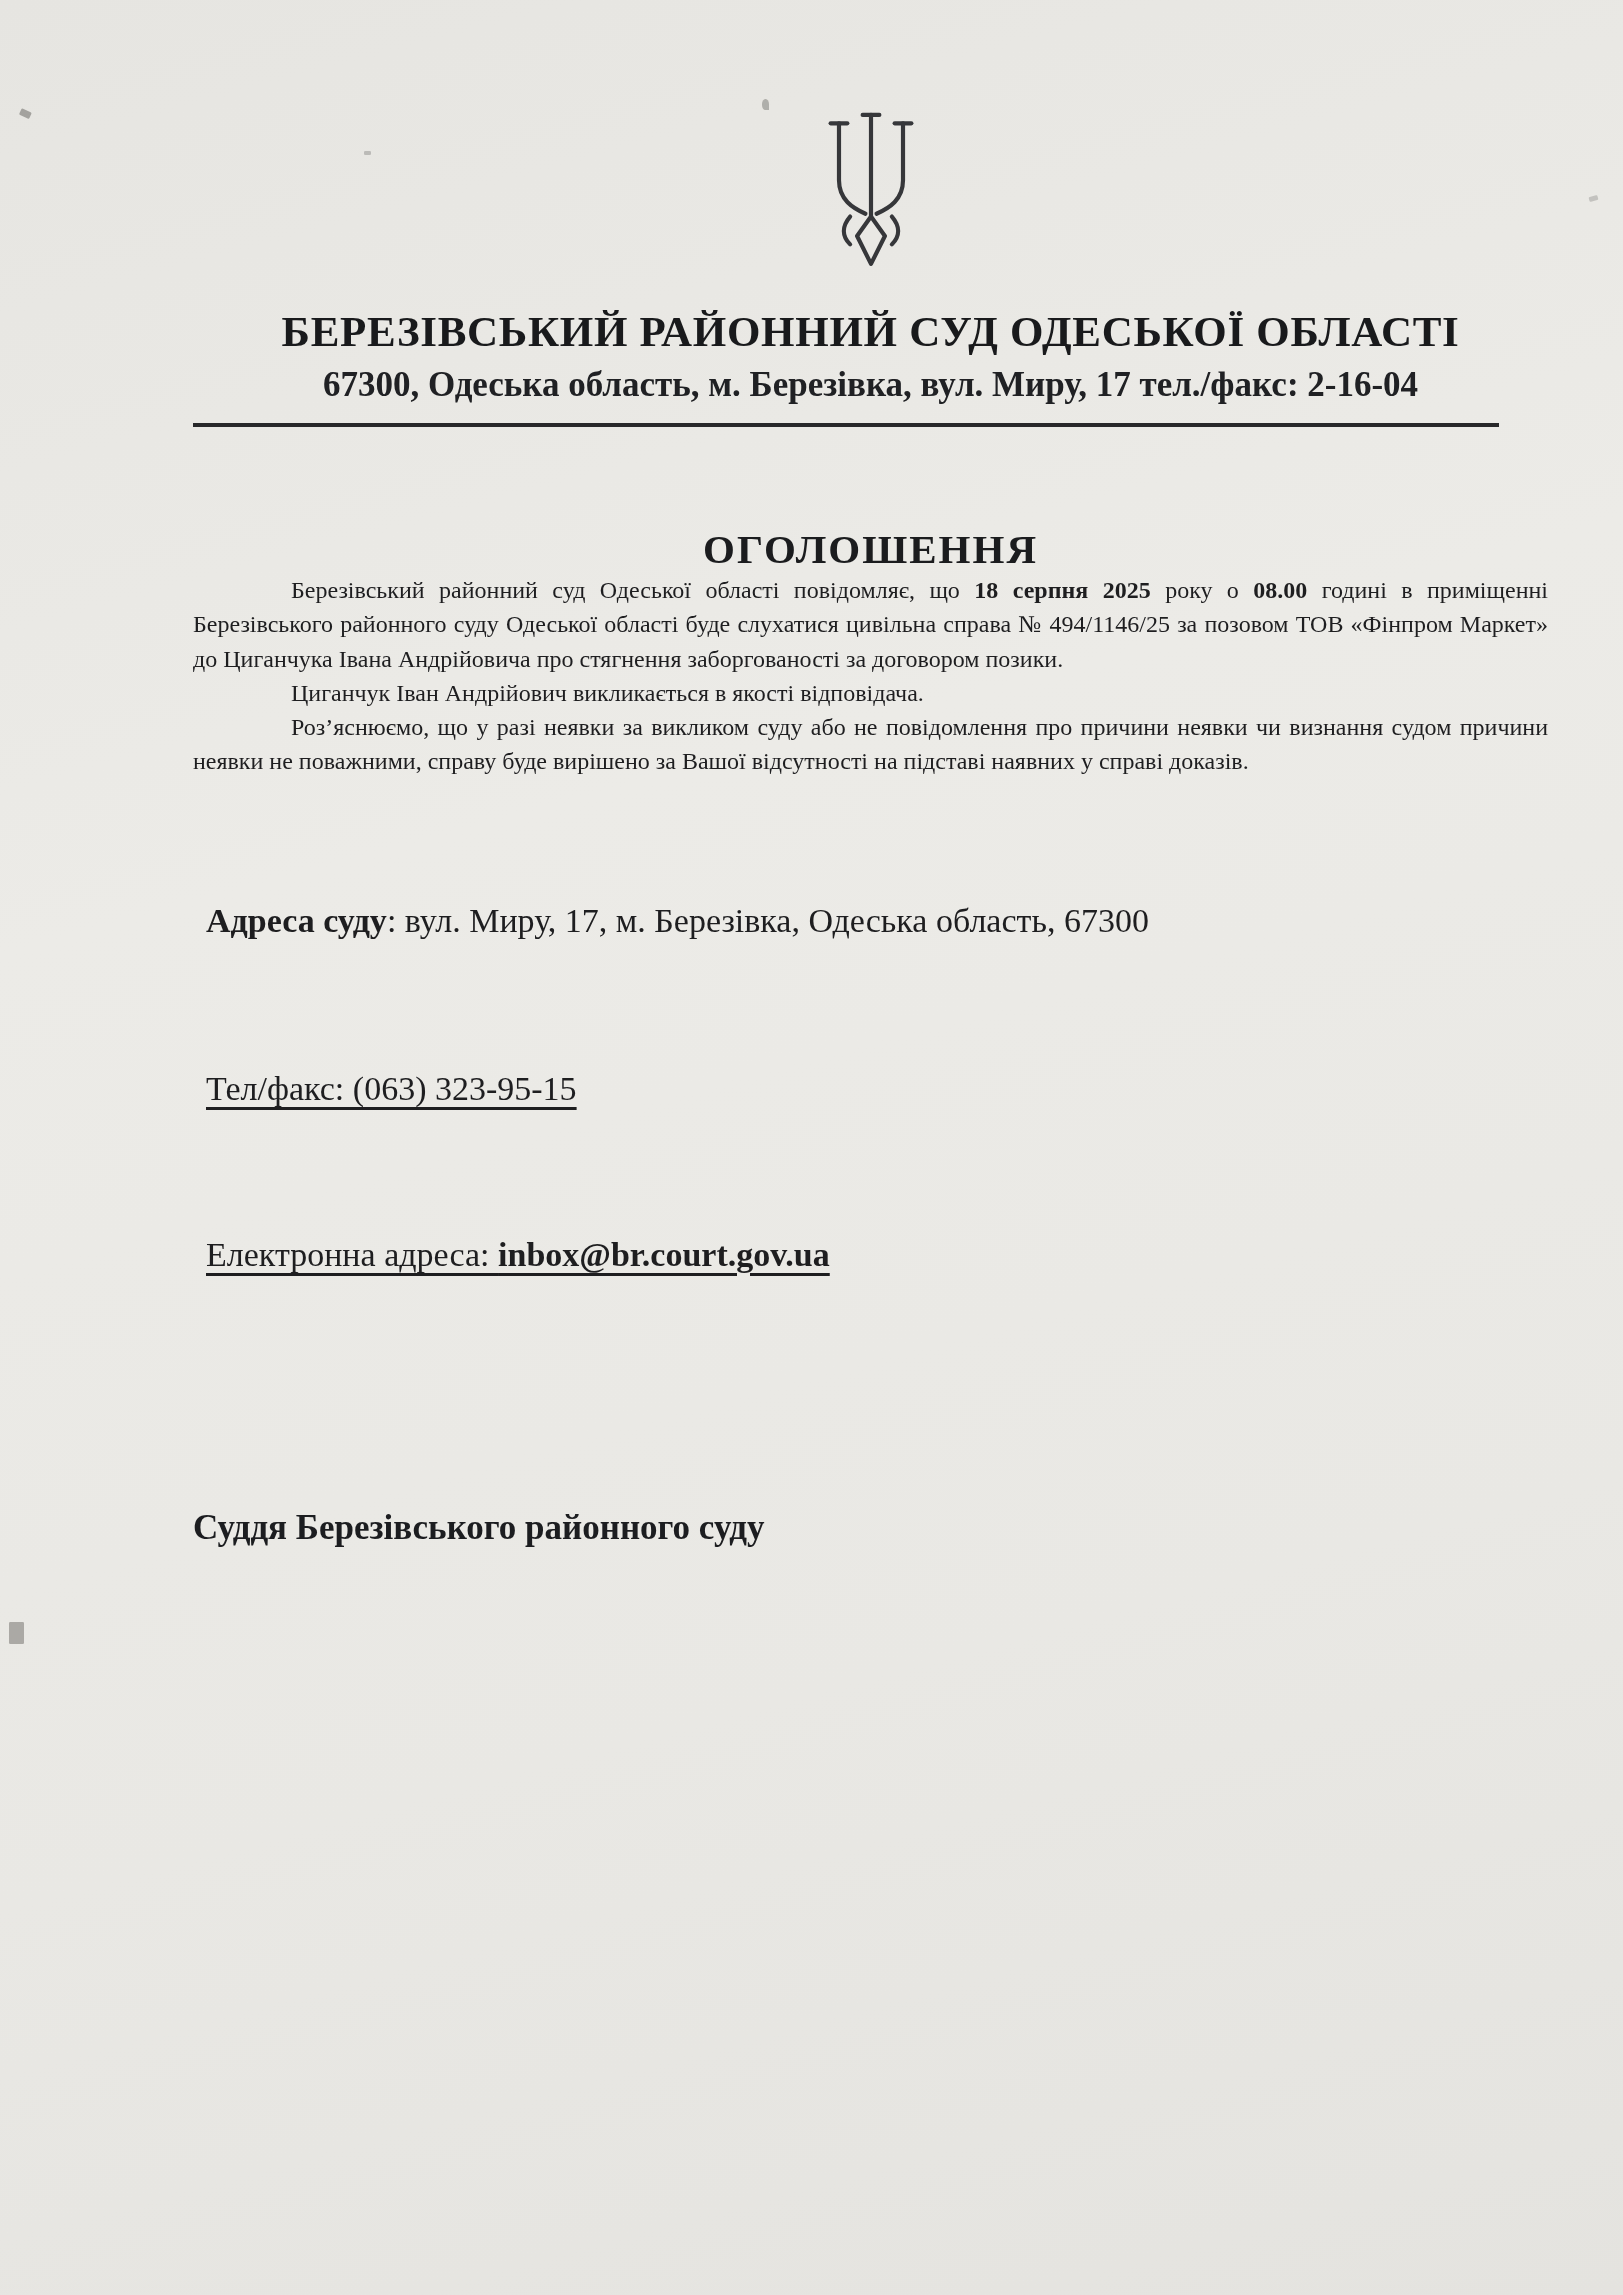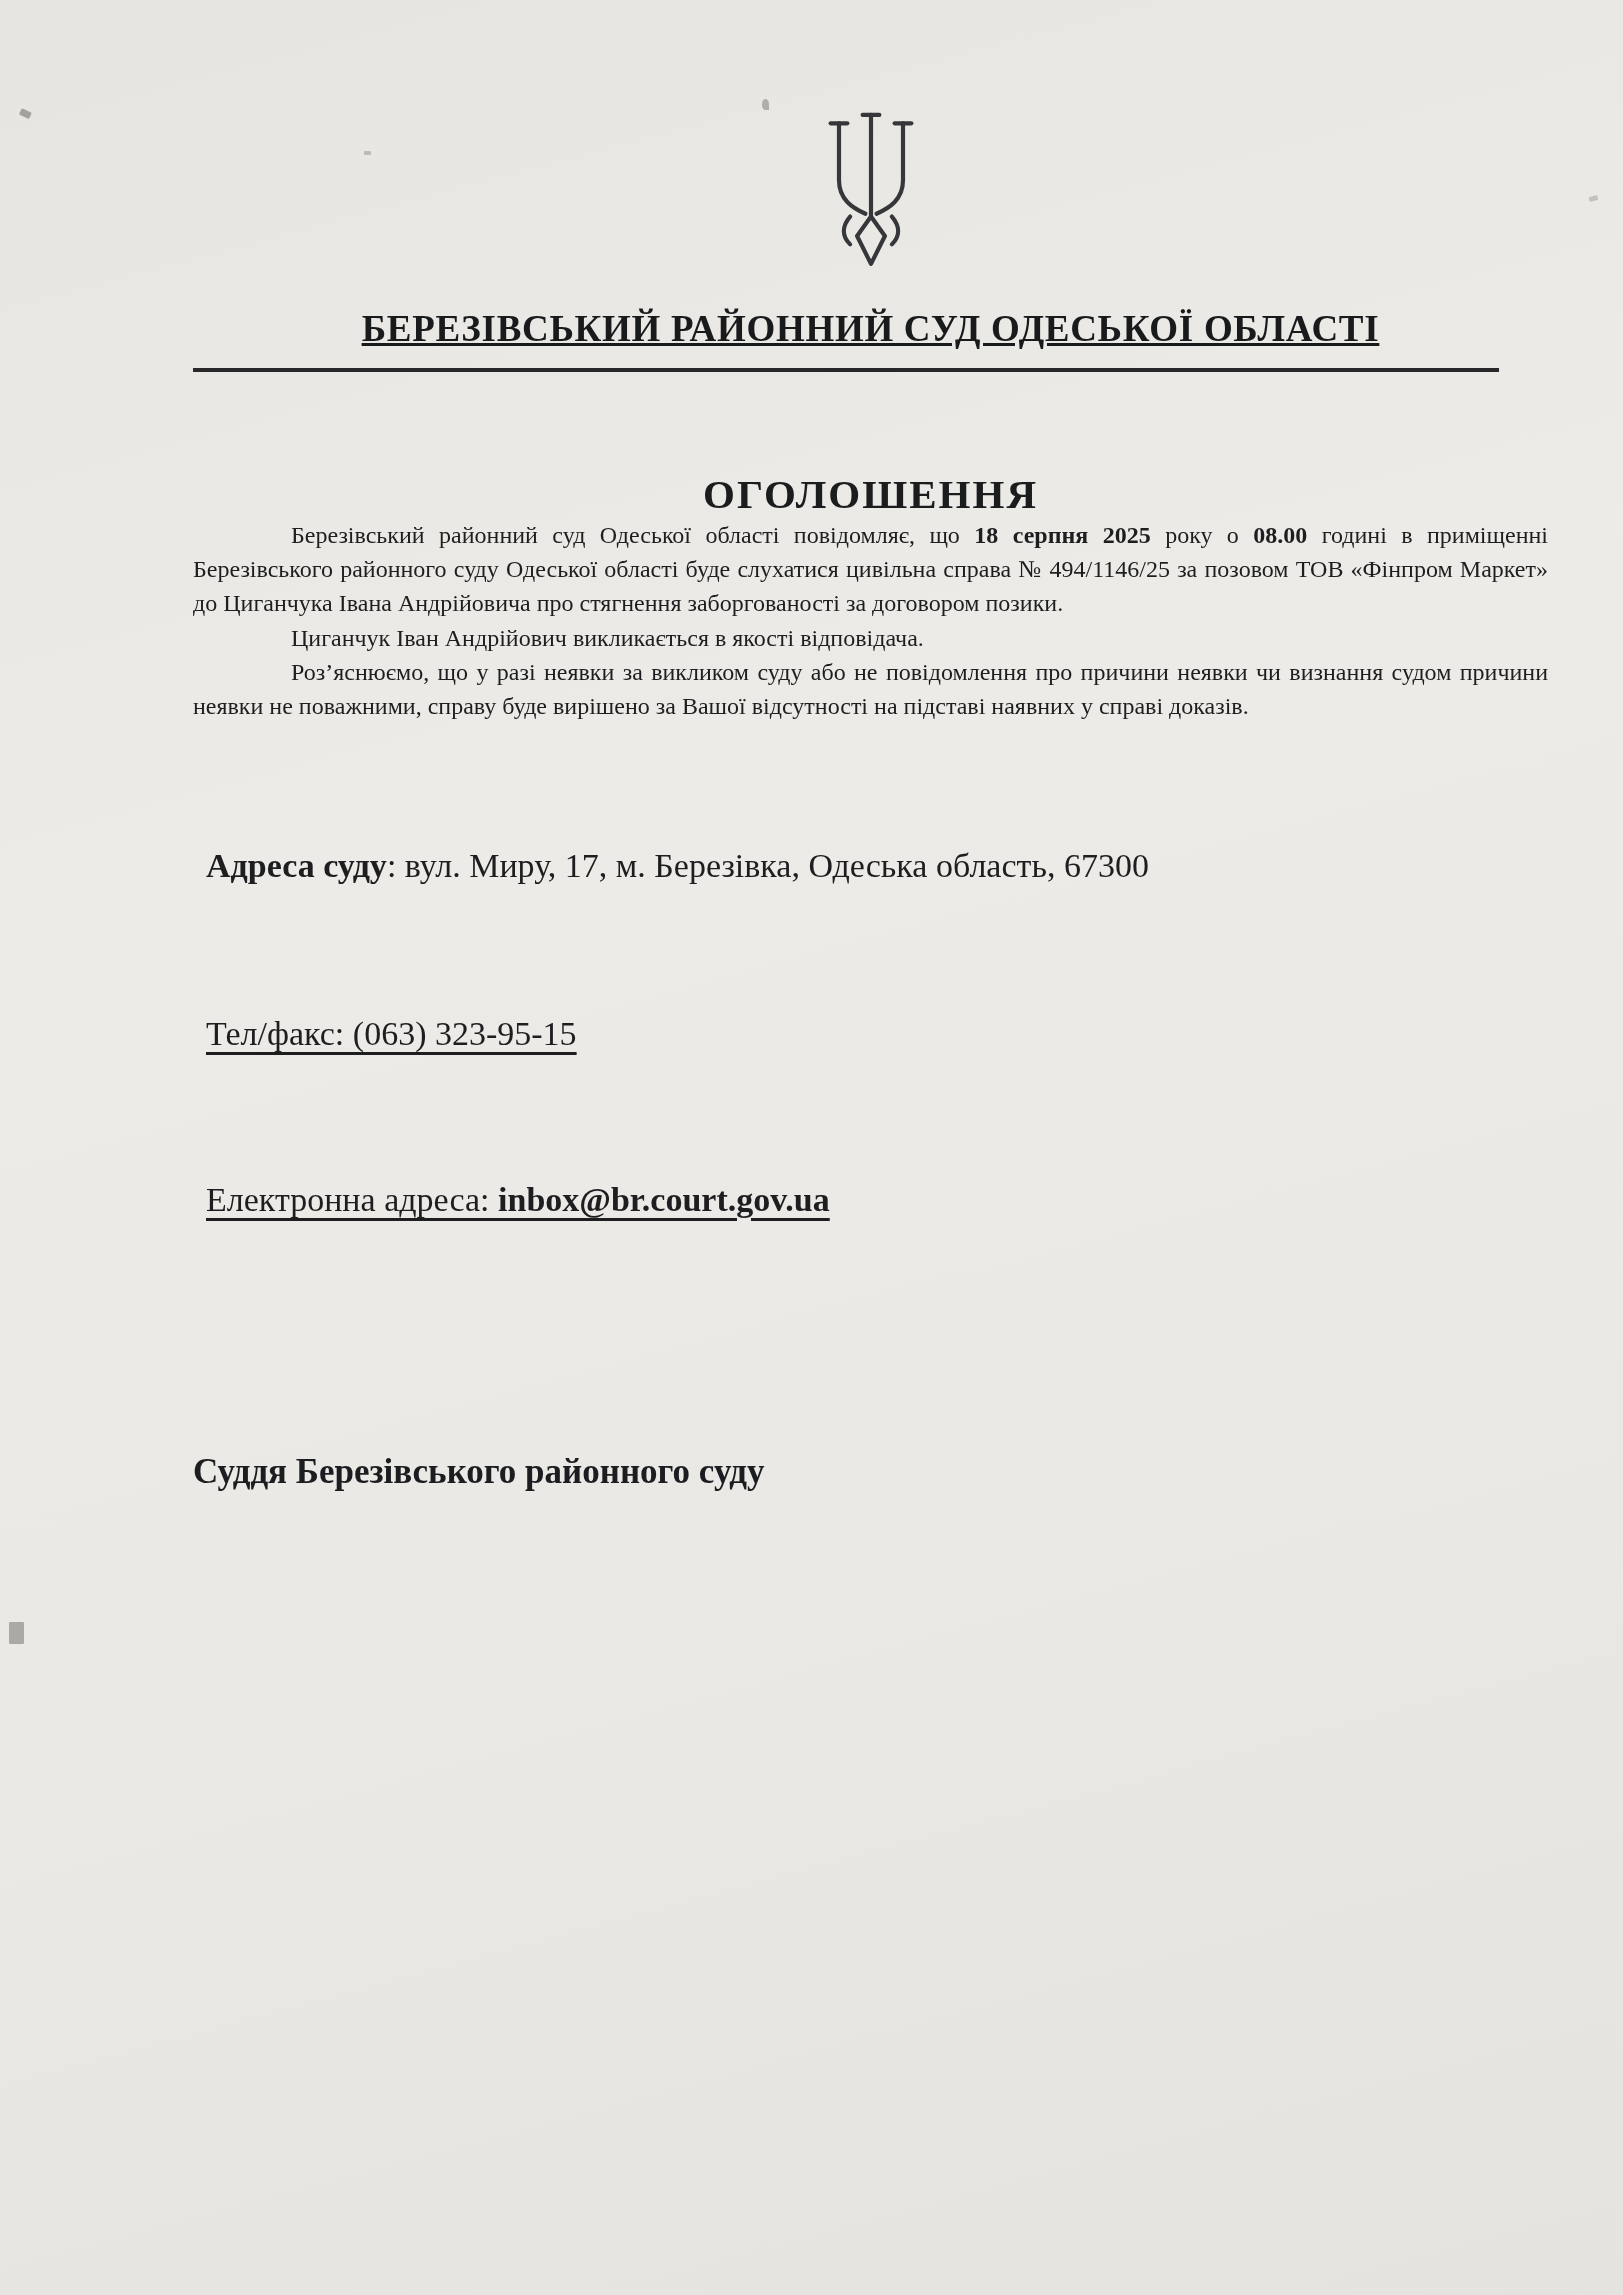--- a/index.html
+++ b/index.html
@@ -14,24 +14,23 @@
     overflow: hidden;
   }
   .content { padding: 108px 75px 0 193px; }
 
   .emblem-wrap { text-align: center; margin: 0 0 29.5px 0; }
   .emblem-wrap svg { display: inline-block; }
 
   .court-name {
     text-align: center;
     font-weight: bold;
-    font-size: 37px;
+    font-size: 43px;
     letter-spacing: 0.7px;
     color: #191a1c;
-    text-decoration: underline;
   }
   .court-address {
     text-align: center;
     font-weight: bold;
     font-size: 35px;
     margin-top: 9.2px;
     color: #202124;
   }
   .header-rule {
     width: 1306px;
@@ -104,20 +103,21 @@
         <path d="M22 11 V52 C22 66 32 72 41 76"></path>
         <path d="M68 11 V52 C68 66 58 72 49 76"></path>
         <path d="M30 78 C24 85 24 92 30 98"></path>
         <path d="M60 78 C66 85 66 92 60 98"></path>
         <path d="M45 78 L35 92 L45 112 L55 92 Z"></path>
       </svg>
     </div>
 
     <div class="court-name">БЕРЕЗІВСЬКИЙ РАЙОННИЙ СУД ОДЕСЬКОЇ ОБЛАСТІ</div>
 
+    <div class="court-address">67300, Одеська область, м. Березівка, вул. Миру, 17 тел./факс: 2-16-04</div>
 
     <div class="header-rule"></div>
 
     <div class="doc-title">ОГОЛОШЕННЯ</div>
 
     <p class="body-par par-1">
       <span>Березівський районний суд Одеської області повідомляє, що </span><span class="bold">18 серпня 2025</span><span> року о </span><span class="bold">08.00</span><span> годині в приміщенні Березівського районного суду Одеської області буде слухатися цивільна справа № 494/1146/25 за позовом ТОВ «Фінпром Маркет» до Циганчука Івана Андрійовича про стягнення заборгованості за договором позики.</span>
     </p>
 
     <p class="body-par par-2">Циганчук Іван Андрійович викликається в якості відповідача.</p>

